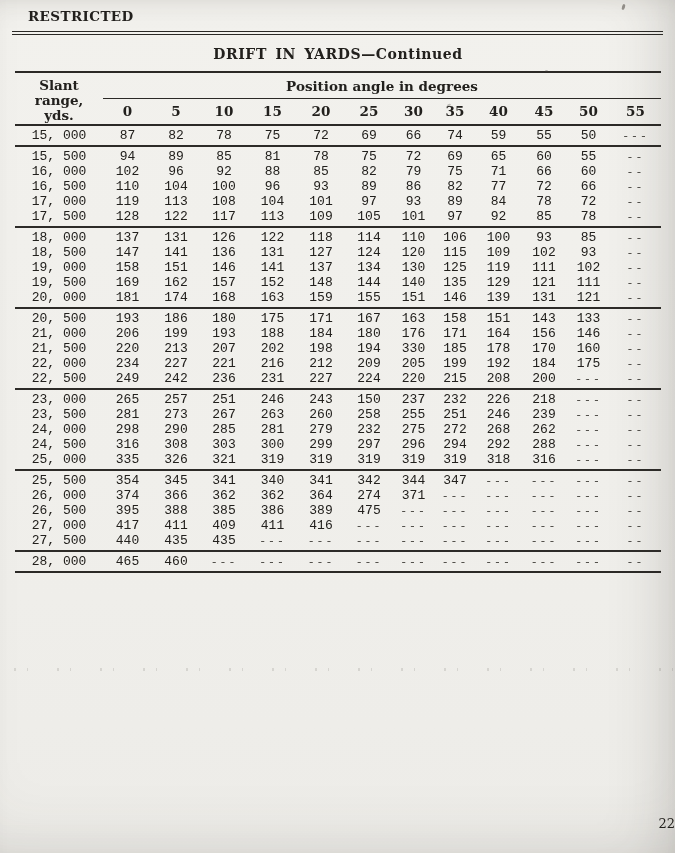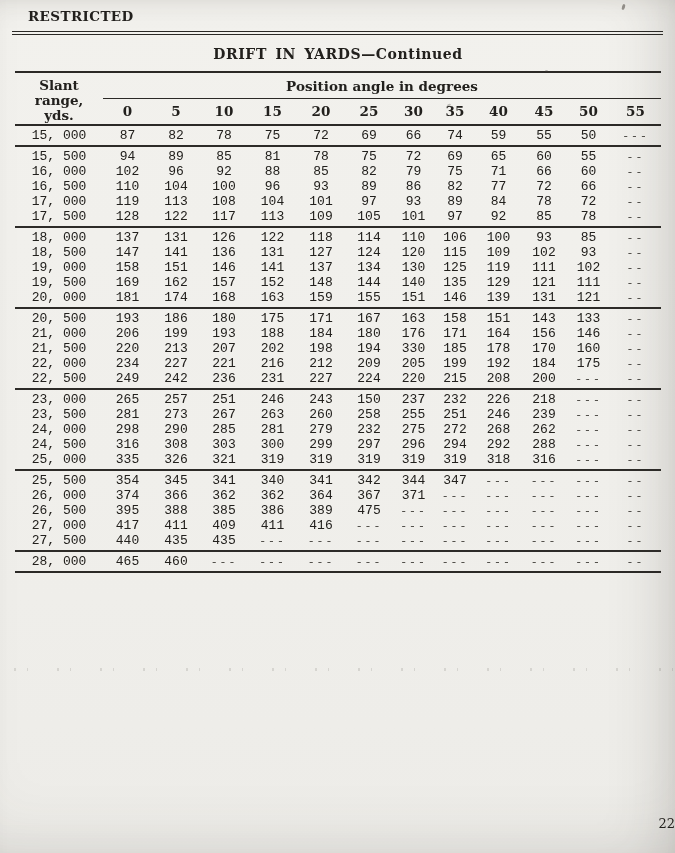--- a/index.html
+++ b/index.html
@@ -454,21 +454,21 @@
           <td class="dash">---</td>
           <td class="dash">--</td>
         </tr>
         <tr>
           <th class="range">26, 000</th>
           <td>374</td>
           <td>366</td>
           <td>362</td>
           <td>362</td>
           <td>364</td>
-          <td>367</td>
+          <td>274</td>
           <td>371</td>
           <td class="dash">---</td>
           <td class="dash">---</td>
           <td class="dash">---</td>
           <td class="dash">---</td>
           <td class="dash">--</td>
         </tr>
         <tr>
           <th class="range">26, 500</th>
           <td>395</td>

